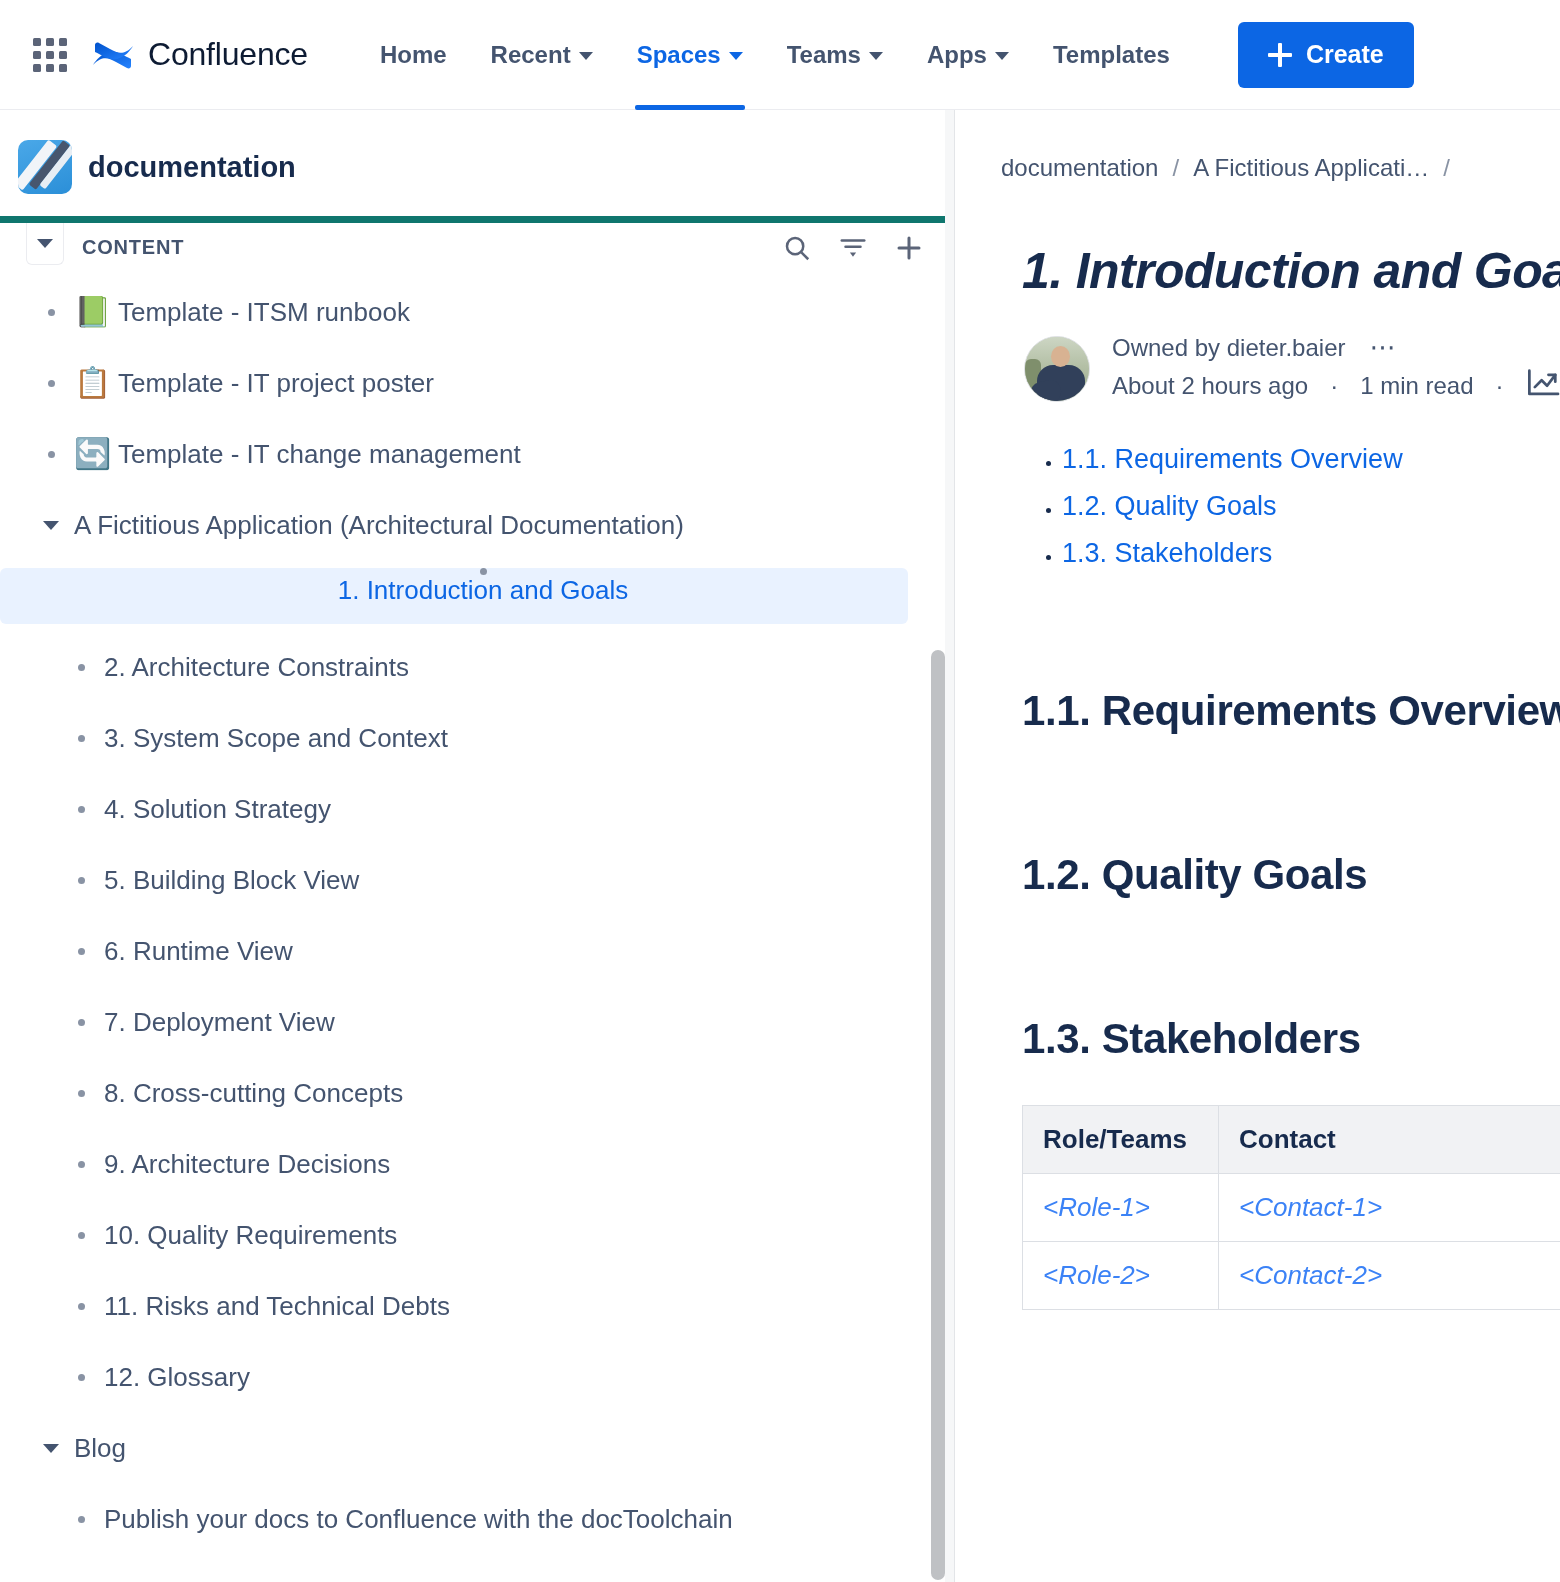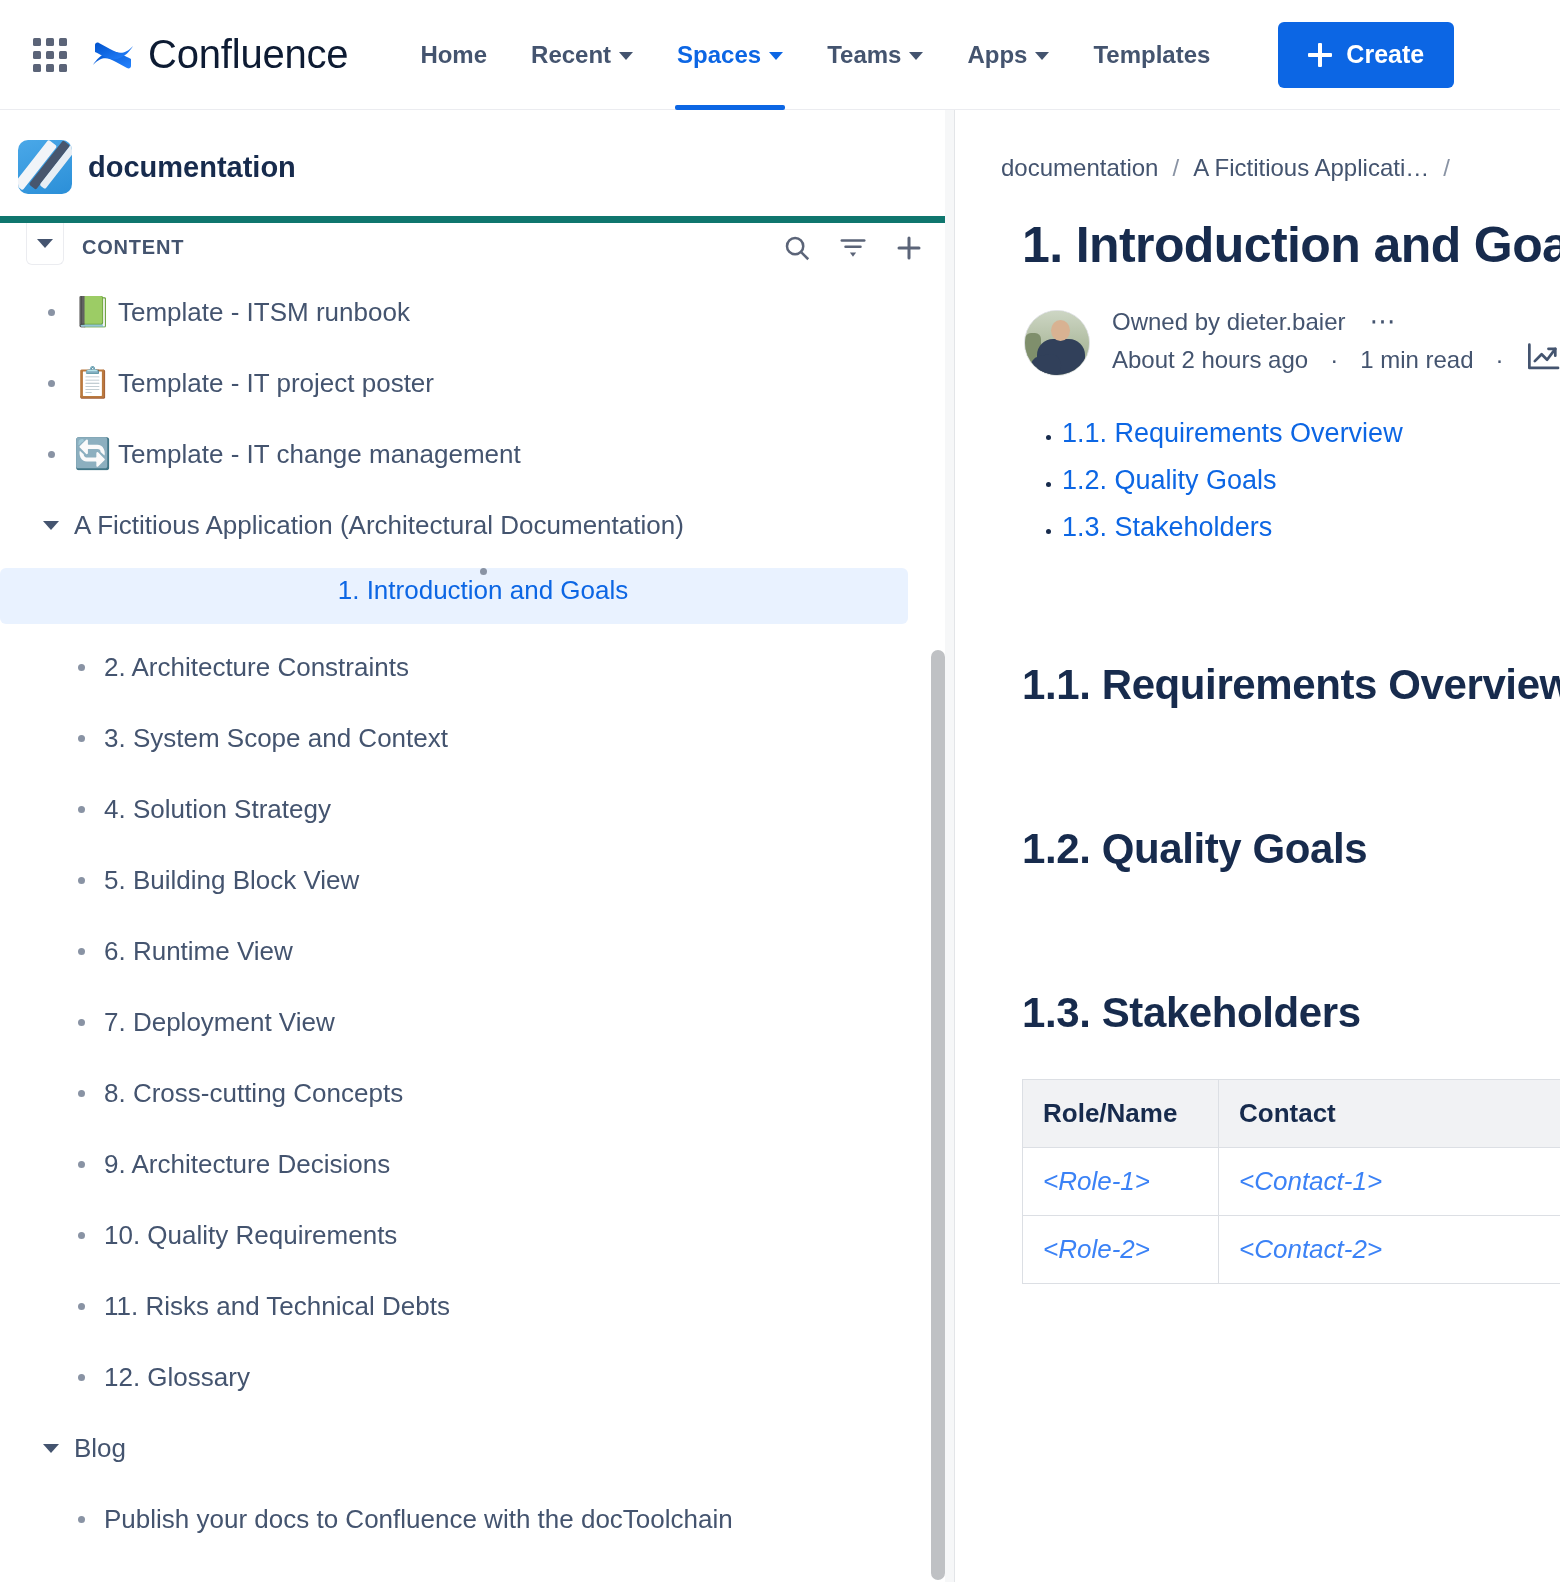--- a/index.html
+++ b/index.html
@@ -26,21 +26,21 @@
     grid-template-rows: repeat(3, 8px);
     gap: 5px;
     align-content: center; justify-content: center;
     cursor: pointer;
   }
   .app-switcher i { display:block; width: 8px; height: 8px; border-radius: 1.5px; background: #5b6478; }
   .brand { display: flex; align-items: center; margin-left: 18px; cursor: pointer; }
   .brand-logo { width: 46px; height: 46px; position: relative; }
   .brand-name {
     margin-left: 12px;
-    font-size: 40px; font-weight: 400;
+    font-size: 32px; font-weight: 400;
     color: #0d1b33; letter-spacing: -0.2px;
   }
   .nav-links { display: flex; align-items: center; margin-left: 50px; height: 110px; }
   .nav-item {
     display: flex; align-items: center; gap: 8px;
     padding: 0 22px; height: 110px;
     font-size: 24px; font-weight: 700;
     color: #44546f; cursor: pointer;
     position: relative;
   }
@@ -178,24 +178,25 @@
   .breadcrumb {
     display: flex; align-items: center;
     padding: 44px 0 0 45px;
     font-size: 24px; color: #44546f;
     white-space: nowrap;
   }
   .bc-item { cursor: pointer; }
   .bc-sep { margin: 0 14px; color: #8993a4; }
 
   .page-title {
-    margin: 34px 0 0 66px;
+    margin: 60px 0 0 66px;
     font-size: 50px; font-weight: 600;
     color: #172b4d; letter-spacing: -0.6px;
     white-space: nowrap;
+    font-style: italic;
   }
 
   .byline {
     display: flex; align-items: center;
     margin: 34px 0 0 68px;
   }
   .avatar {
     width: 66px; height: 66px; border-radius: 50%;
     background: #c6d0bb; flex: none; overflow: hidden; position: relative;
     border: 1px solid #e0e2e6;
@@ -524,21 +525,21 @@
   <h2 class="h2 s2">1.2. Quality Goals</h2>
   <h2 class="h2 s3">1.3. Stakeholders</h2>
 
   <table class="stake-table">
     <colgroup>
         <col class="c1">
         <col>
       </colgroup>
     <thead>
       <tr>
-        <th>Role/Name</th>
+        <th>Role/Teams</th>
         <th>Contact</th>
       </tr>
     </thead>
     <tbody id="tbody">
         <tr>
           <td>&lt;Role-1&gt;</td>
           <td>&lt;Contact-1&gt;</td>
         </tr>
         <tr>
           <td>&lt;Role-2&gt;</td>

